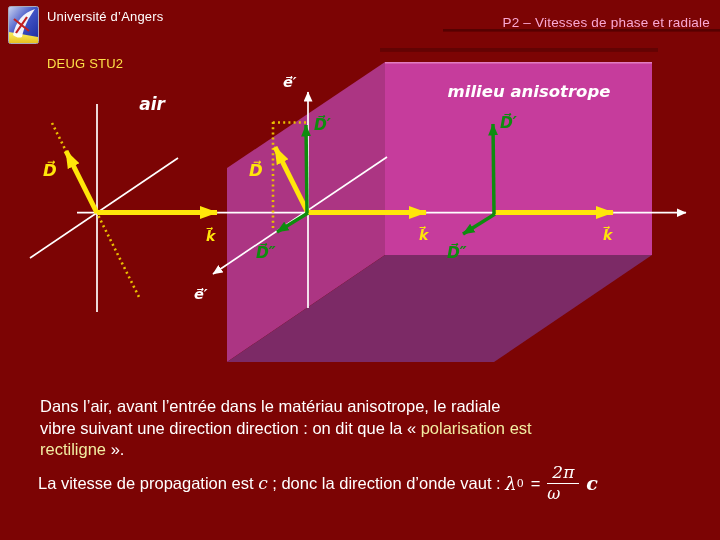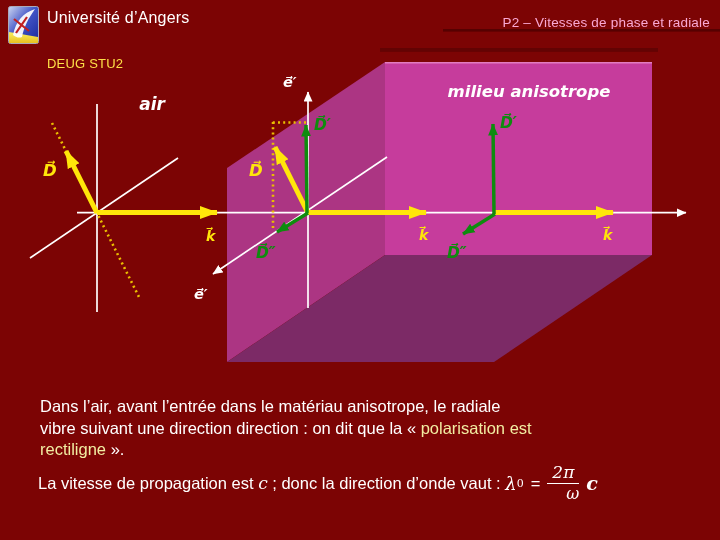--- a/index.html
+++ b/index.html
@@ -5,42 +5,42 @@
   html,body{margin:0;padding:0;}
   .slide{
     position:relative;
     width:720px;height:540px;
     overflow:hidden;
     background:#7C0404;
     font-family:"Liberation Sans", sans-serif;
   }
   
   .logo{position:absolute;left:8px;top:6px;width:31px;height:38px;}
-  .org{position:absolute;left:47px;top:9px;font-size:16px;color:#fff;letter-spacing:.2px;}
+  .org{position:absolute;left:47px;top:9px;font-size:13px;color:#fff;letter-spacing:.2px;}
   .dept{position:absolute;left:47px;top:26px;font-size:13px;color:#fde047;letter-spacing:.2px;margin-top:30px;}
   .slide-title{position:absolute;right:10px;top:15px;font-size:13.5px;color:#f9a8d4;letter-spacing:.2px;}
   
   .diagram{position:absolute;left:0;top:0;}
   .svglabel{font-family:"DejaVu Sans", sans-serif;font-style:italic;font-weight:bold;}
   
   .para1{
     position:absolute;left:40px;top:396px;width:660px;
     font-size:16.5px;line-height:21.5px;color:#fff;
   }
   .yellowtxt{color:#F2EDA2;margin-top:40px;}
   .para2{
     position:absolute;left:38px;top:458px;height:50px;
     display:flex;align-items:center;
     font-size:16.5px;color:#fff;white-space:pre;
   }
   .mi{font-family:"DejaVu Serif", serif;font-style:italic;font-size:17px;}
   .lambda{font-family:"DejaVu Serif", serif;font-style:italic;font-size:18px;}
   .lambda-sub{font-family:"DejaVu Serif", serif;font-size:11px;vertical-align:sub;}
   .eq{margin:0 7px;}
-  .frac{display:inline-block;text-align:right;vertical-align:middle;
+  .frac{display:inline-block;text-align:left;vertical-align:middle;
         font-family:"DejaVu Serif", serif;font-style:italic;line-height:1.15;}
   .frac .num{display:block;border-bottom:1.6px solid #fff;padding:0 5px 1px;font-size:17px;}
   .frac .den{display:block;padding-top:1px;font-size:16px;}
   .cfinal{font-family:"DejaVu Serif", serif;font-style:italic;font-weight:bold;
           font-size:19px;margin-left:7px;}
 </style>
 </head>
 <body>
 
 <div class="slide">

